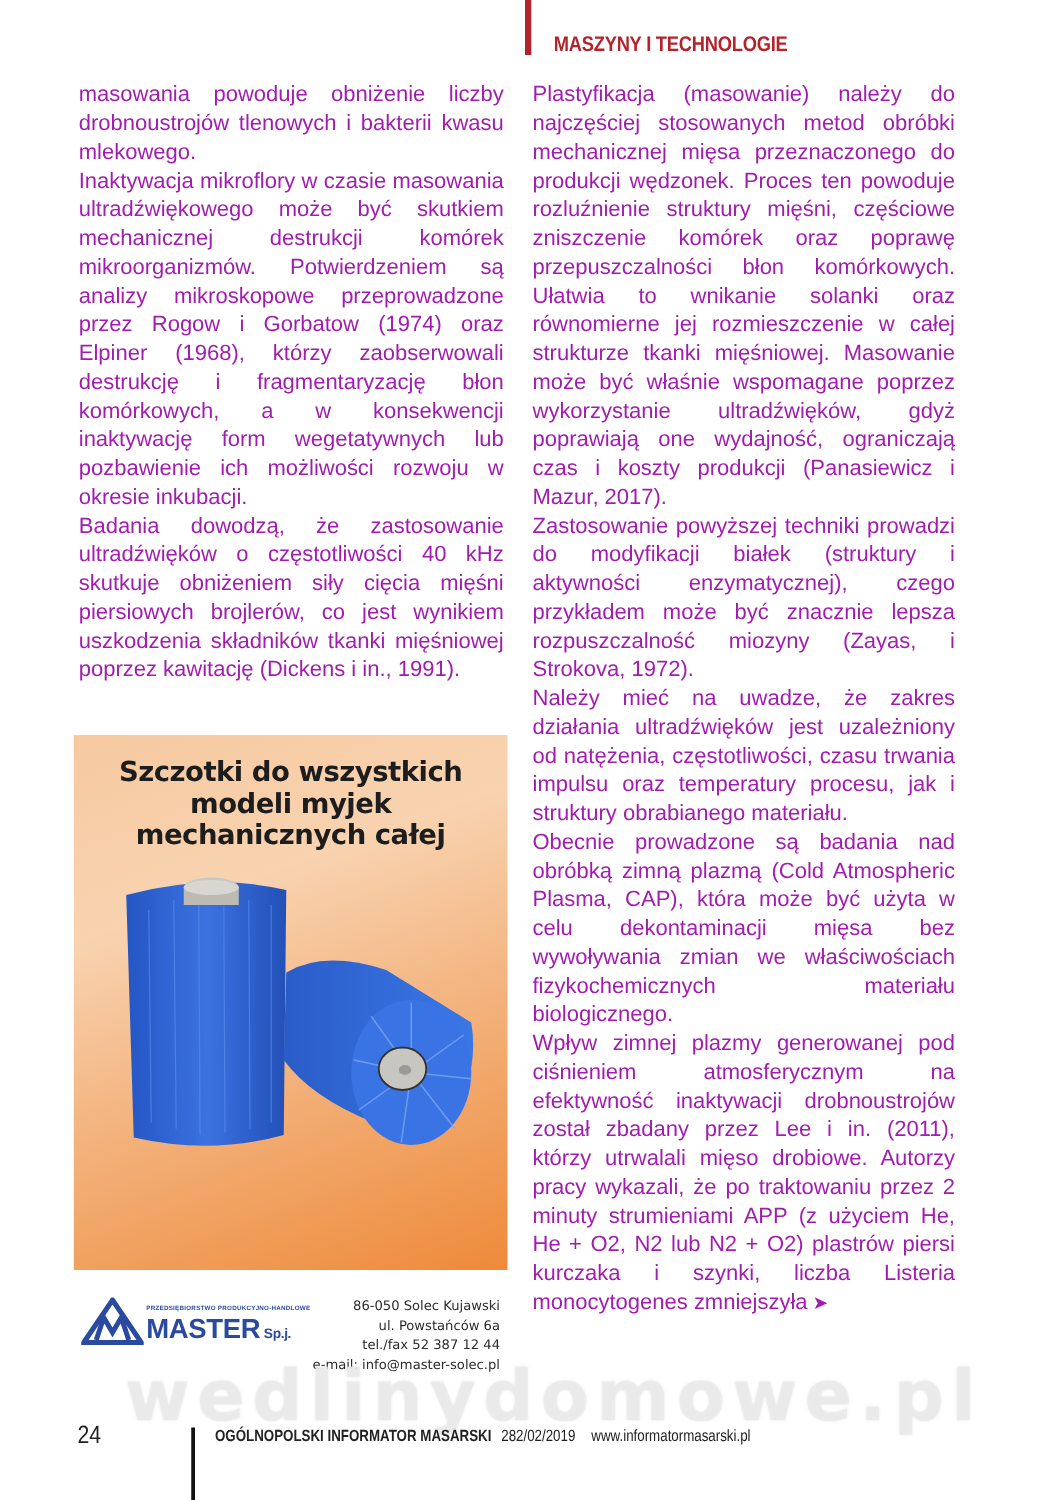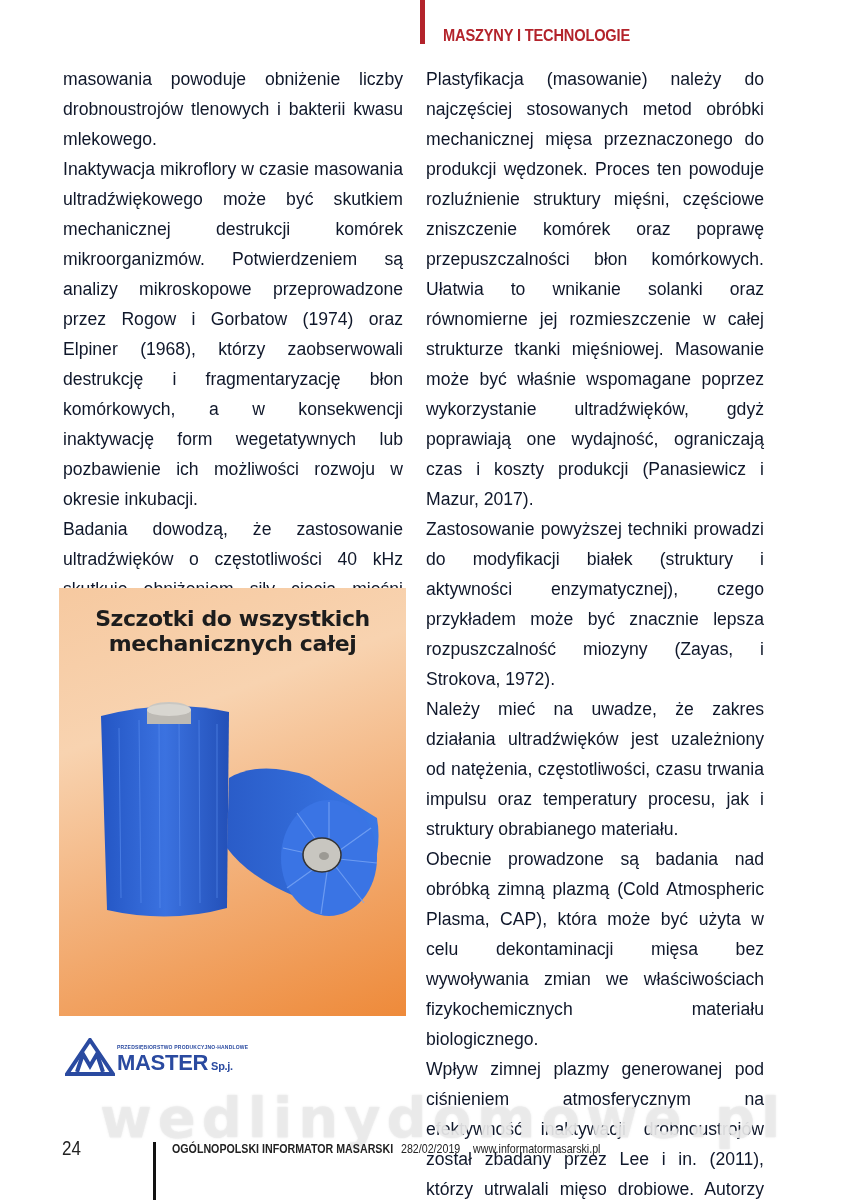--- a/index.html
+++ b/index.html
@@ -15,23 +15,23 @@
   }
   .section-title {
     position: absolute; left: 443px; top: 26px;
     font-family: "Liberation Sans", sans-serif;
     font-weight: bold; font-size: 17px; letter-spacing: -0.2px;
     color: #b3232b; transform: scaleX(0.86); transform-origin: left center;
     white-space: nowrap;
   }
   .col {
     position: absolute; top: 64px;
-    font-size: 17.6px; line-height: 30px;
+    font-size: 17.6px; line-height: 23px;
     text-align: justify;
-    color: #0f172a;
+    color: #a21caf;
   }
   .col p { margin: 0; }
   .col-left { left: 63px; width: 340px; }
   .col-right { left: 426px; width: 338px; }
   .more-arrow { font-size: 15px; margin-left: 4px; }
 
   .ad {
     position: absolute; left: 59px; top: 588px; width: 347px; height: 428px;
     background: linear-gradient(160deg, #f6c9a0 0%, #f8d3b0 30%, #f3b27c 60%, #ee8a3a 100%);
     overflow: hidden;
@@ -100,20 +100,21 @@
   <p>Plastyfikacja (masowanie) należy do najczęściej stosowanych metod obróbki mechanicznej mięsa przeznaczonego do produkcji wędzonek. Proces ten powoduje rozluźnienie struktury mięśni, częściowe zniszczenie komórek oraz poprawę przepuszczalności błon komórkowych. Ułatwia to wnikanie solanki oraz równomierne jej rozmieszczenie w całej strukturze tkanki mięśniowej. Masowanie może być właśnie wspomagane poprzez wykorzystanie ultradźwięków, gdyż poprawiają one wydajność, ograniczają czas i koszty produkcji (Panasiewicz i Mazur, 2017).</p>
   <p>Zastosowanie powyższej techniki prowadzi do modyfikacji białek (struktury i aktywności enzymatycznej), czego przykładem może być znacznie lepsza rozpuszczalność miozyny (Zayas, i Strokova, 1972).</p>
   <p>Należy mieć na uwadze, że zakres działania ultradźwięków jest uzależniony od natężenia, częstotliwości, czasu trwania impulsu oraz temperatury procesu, jak i struktury obrabianego materiału.</p>
   <p>Obecnie prowadzone są badania nad obróbką zimną plazmą (Cold Atmospheric Plasma, CAP), która może być użyta w celu dekontaminacji mięsa bez wywoływania zmian we właściwościach fizykochemicznych materiału biologicznego.</p>
   <p><span>Wpływ zimnej plazmy generowanej pod ciśnieniem atmosferycznym na efektywność inaktywacji drobnoustrojów został zbadany przez Lee i in. (2011), którzy utrwalali mięso drobiowe. Autorzy pracy wykazali, że po traktowaniu przez 2 minuty strumieniami APP (z użyciem He, He + O2, N2 lub N2 + O2) plastrów piersi kurczaka i szynki, liczba Listeria monocytogenes zmniejszyła</span><span class="more-arrow">➤</span></p>
 </div>
 
 <div class="ad">
   <div class="ad-title">
     <div>Szczotki do wszystkich</div>
+    <div>modeli myjek</div>
     <div>mechanicznych całej</div>
   </div>
   <svg class="ad-image" viewBox="0 0 347 318">
     <defs>
       <linearGradient id="bl" x1="0" x2="1">
         <stop offset="0" stop-color="#2456c4"></stop>
         <stop offset="0.5" stop-color="#3b72e0"></stop>
         <stop offset="1" stop-color="#2350b8"></stop>
       </linearGradient>
       <linearGradient id="br" x1="0" x2="1">
@@ -158,20 +159,26 @@
 
 <div class="ad-footer">
   <div class="logo">
     <svg width="50" height="38" viewBox="0 0 50 38" style="position:absolute;left:0;top:2px;">
       <polygon points="25,2 48,36 2,36" fill="none" stroke="#2a4aa0" stroke-width="4"></polygon>
       <polyline points="12,34 18,16 25,28 32,16 38,34" fill="none" stroke="#2a4aa0" stroke-width="4"></polyline>
     </svg>
     <div class="logo-tag">PRZEDSIĘBIORSTWO PRODUKCYJNO-HANDLOWE</div>
     <div class="logo-name"><span>MASTER</span><span class="spj">Sp.j.</span></div>
   </div>
+  <div class="contact">
+    <div>86-050 Solec Kujawski</div>
+    <div>ul. Powstańców 6a</div>
+    <div>tel./fax 52 387 12 44</div>
+    <div>e-mail: info@master-solec.pl</div>
+  </div>
 </div>
 
 <div class="watermark">wedlinydomowe.pl</div>
 
 <div class="page-number">24</div>
 <div class="footer-rule"></div>
 <div class="footer-pub">
   <span class="pub-name">OGÓLNOPOLSKI INFORMATOR MASARSKI</span>
   <span class="issue">282/02/2019</span>
   <span class="url">www.informatormasarski.pl</span>

